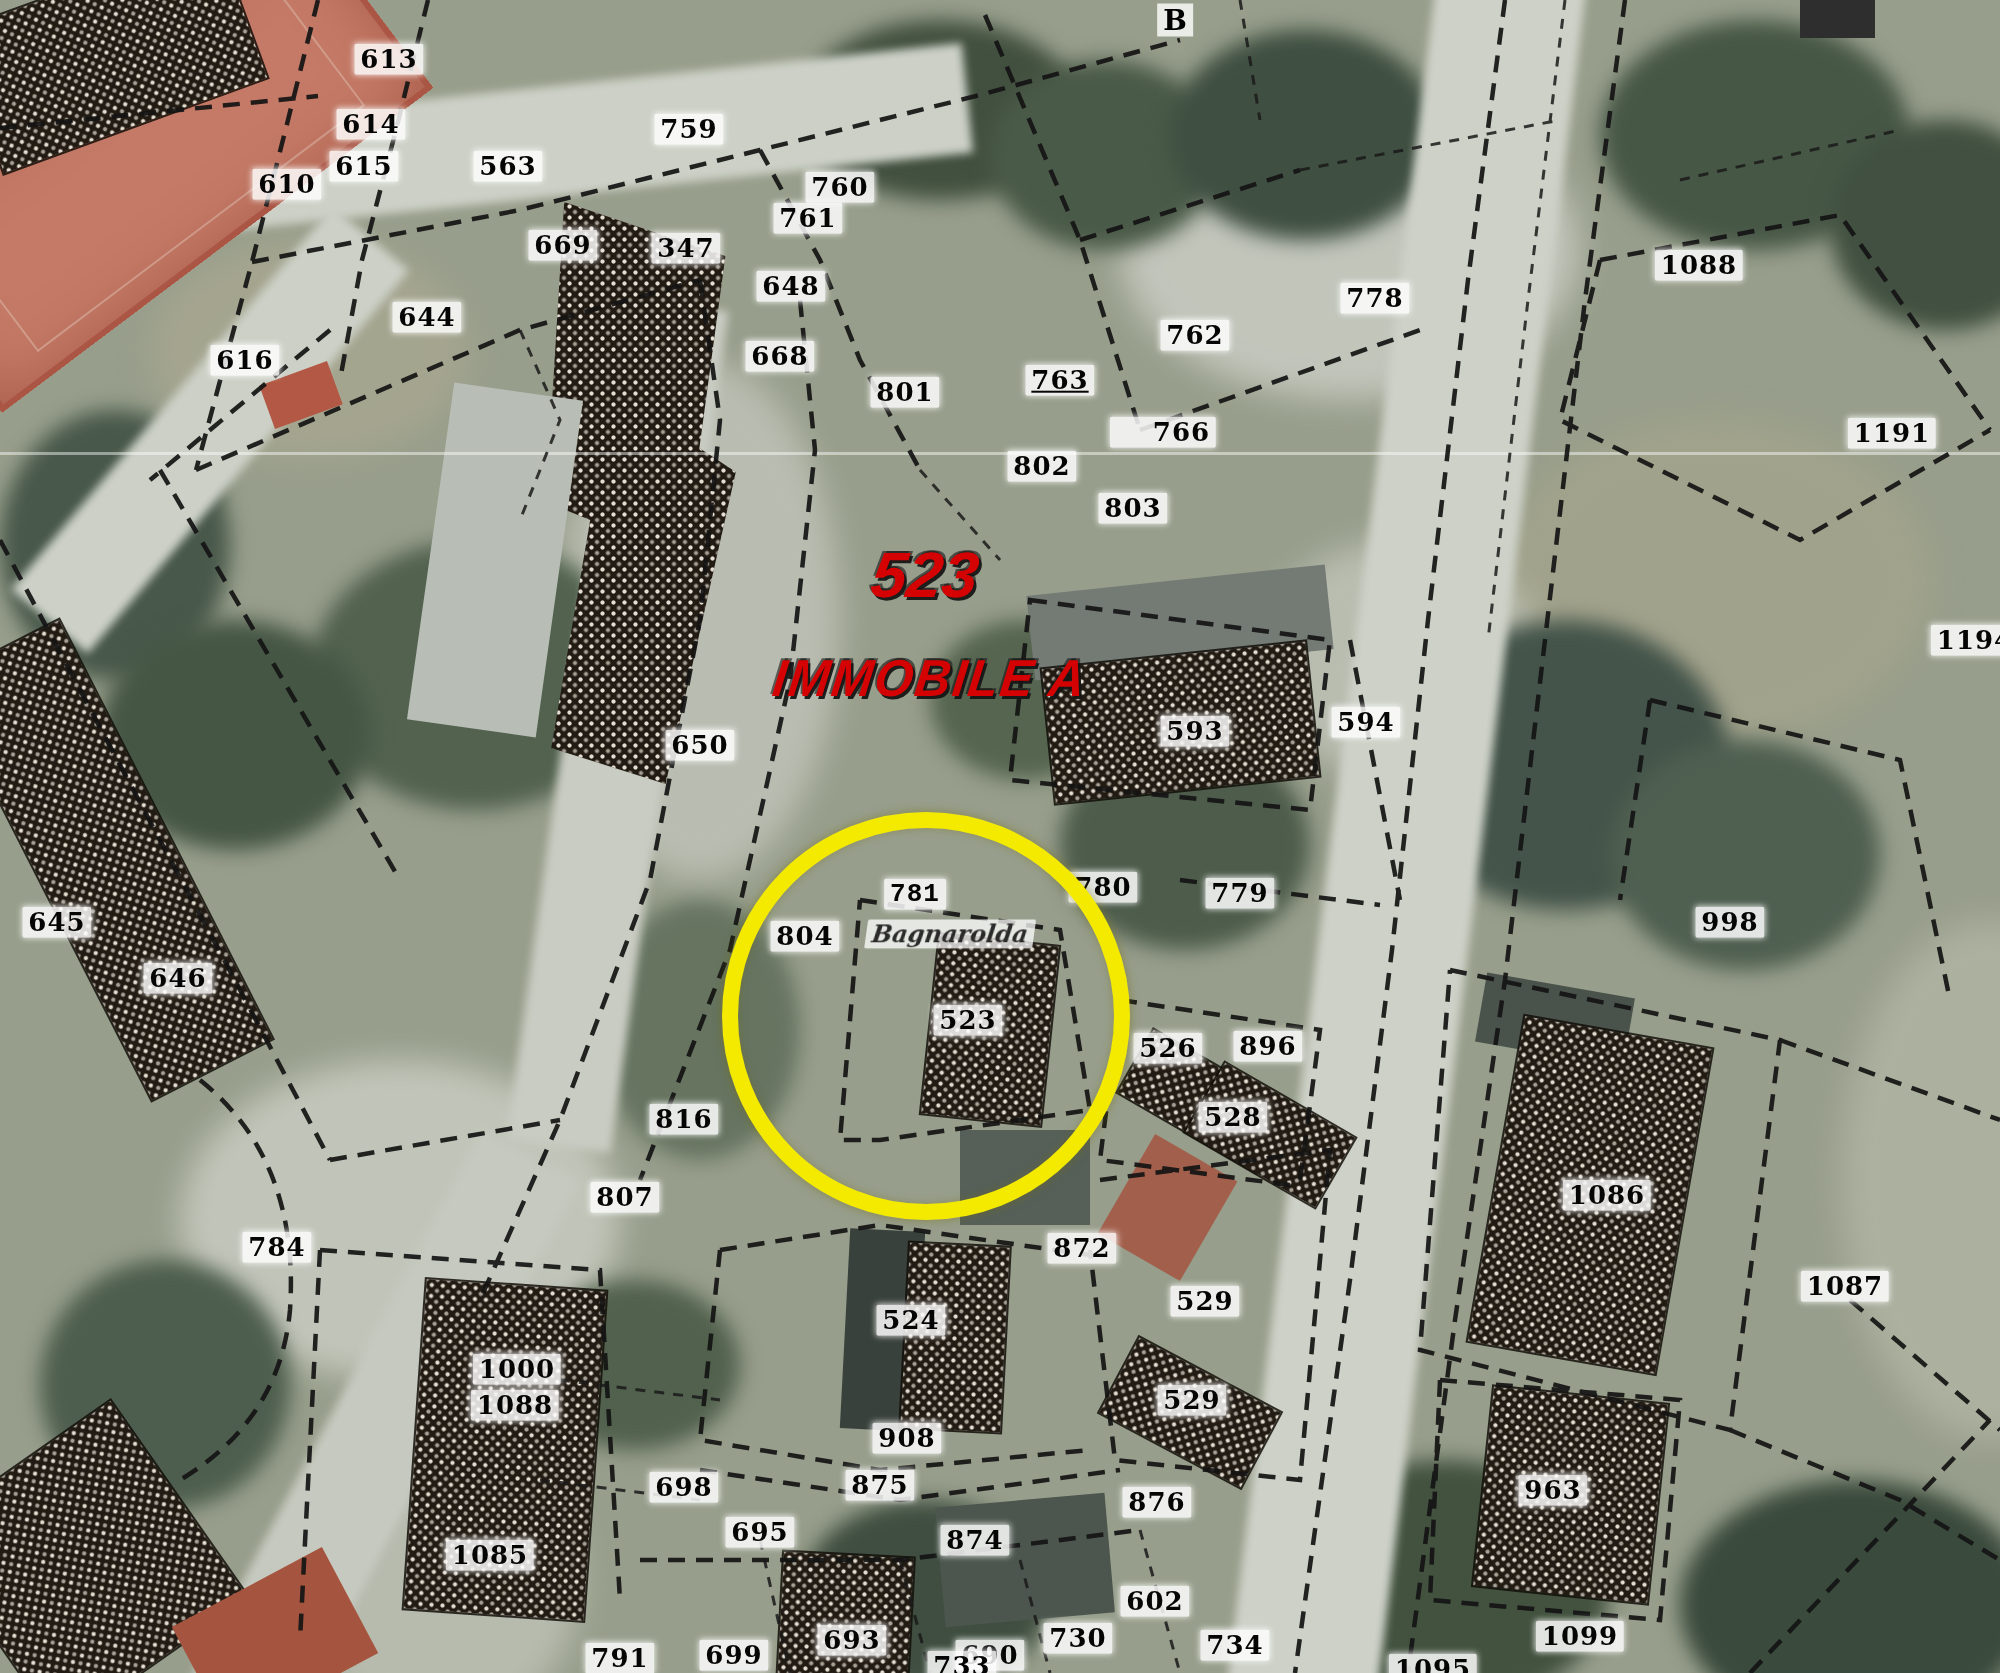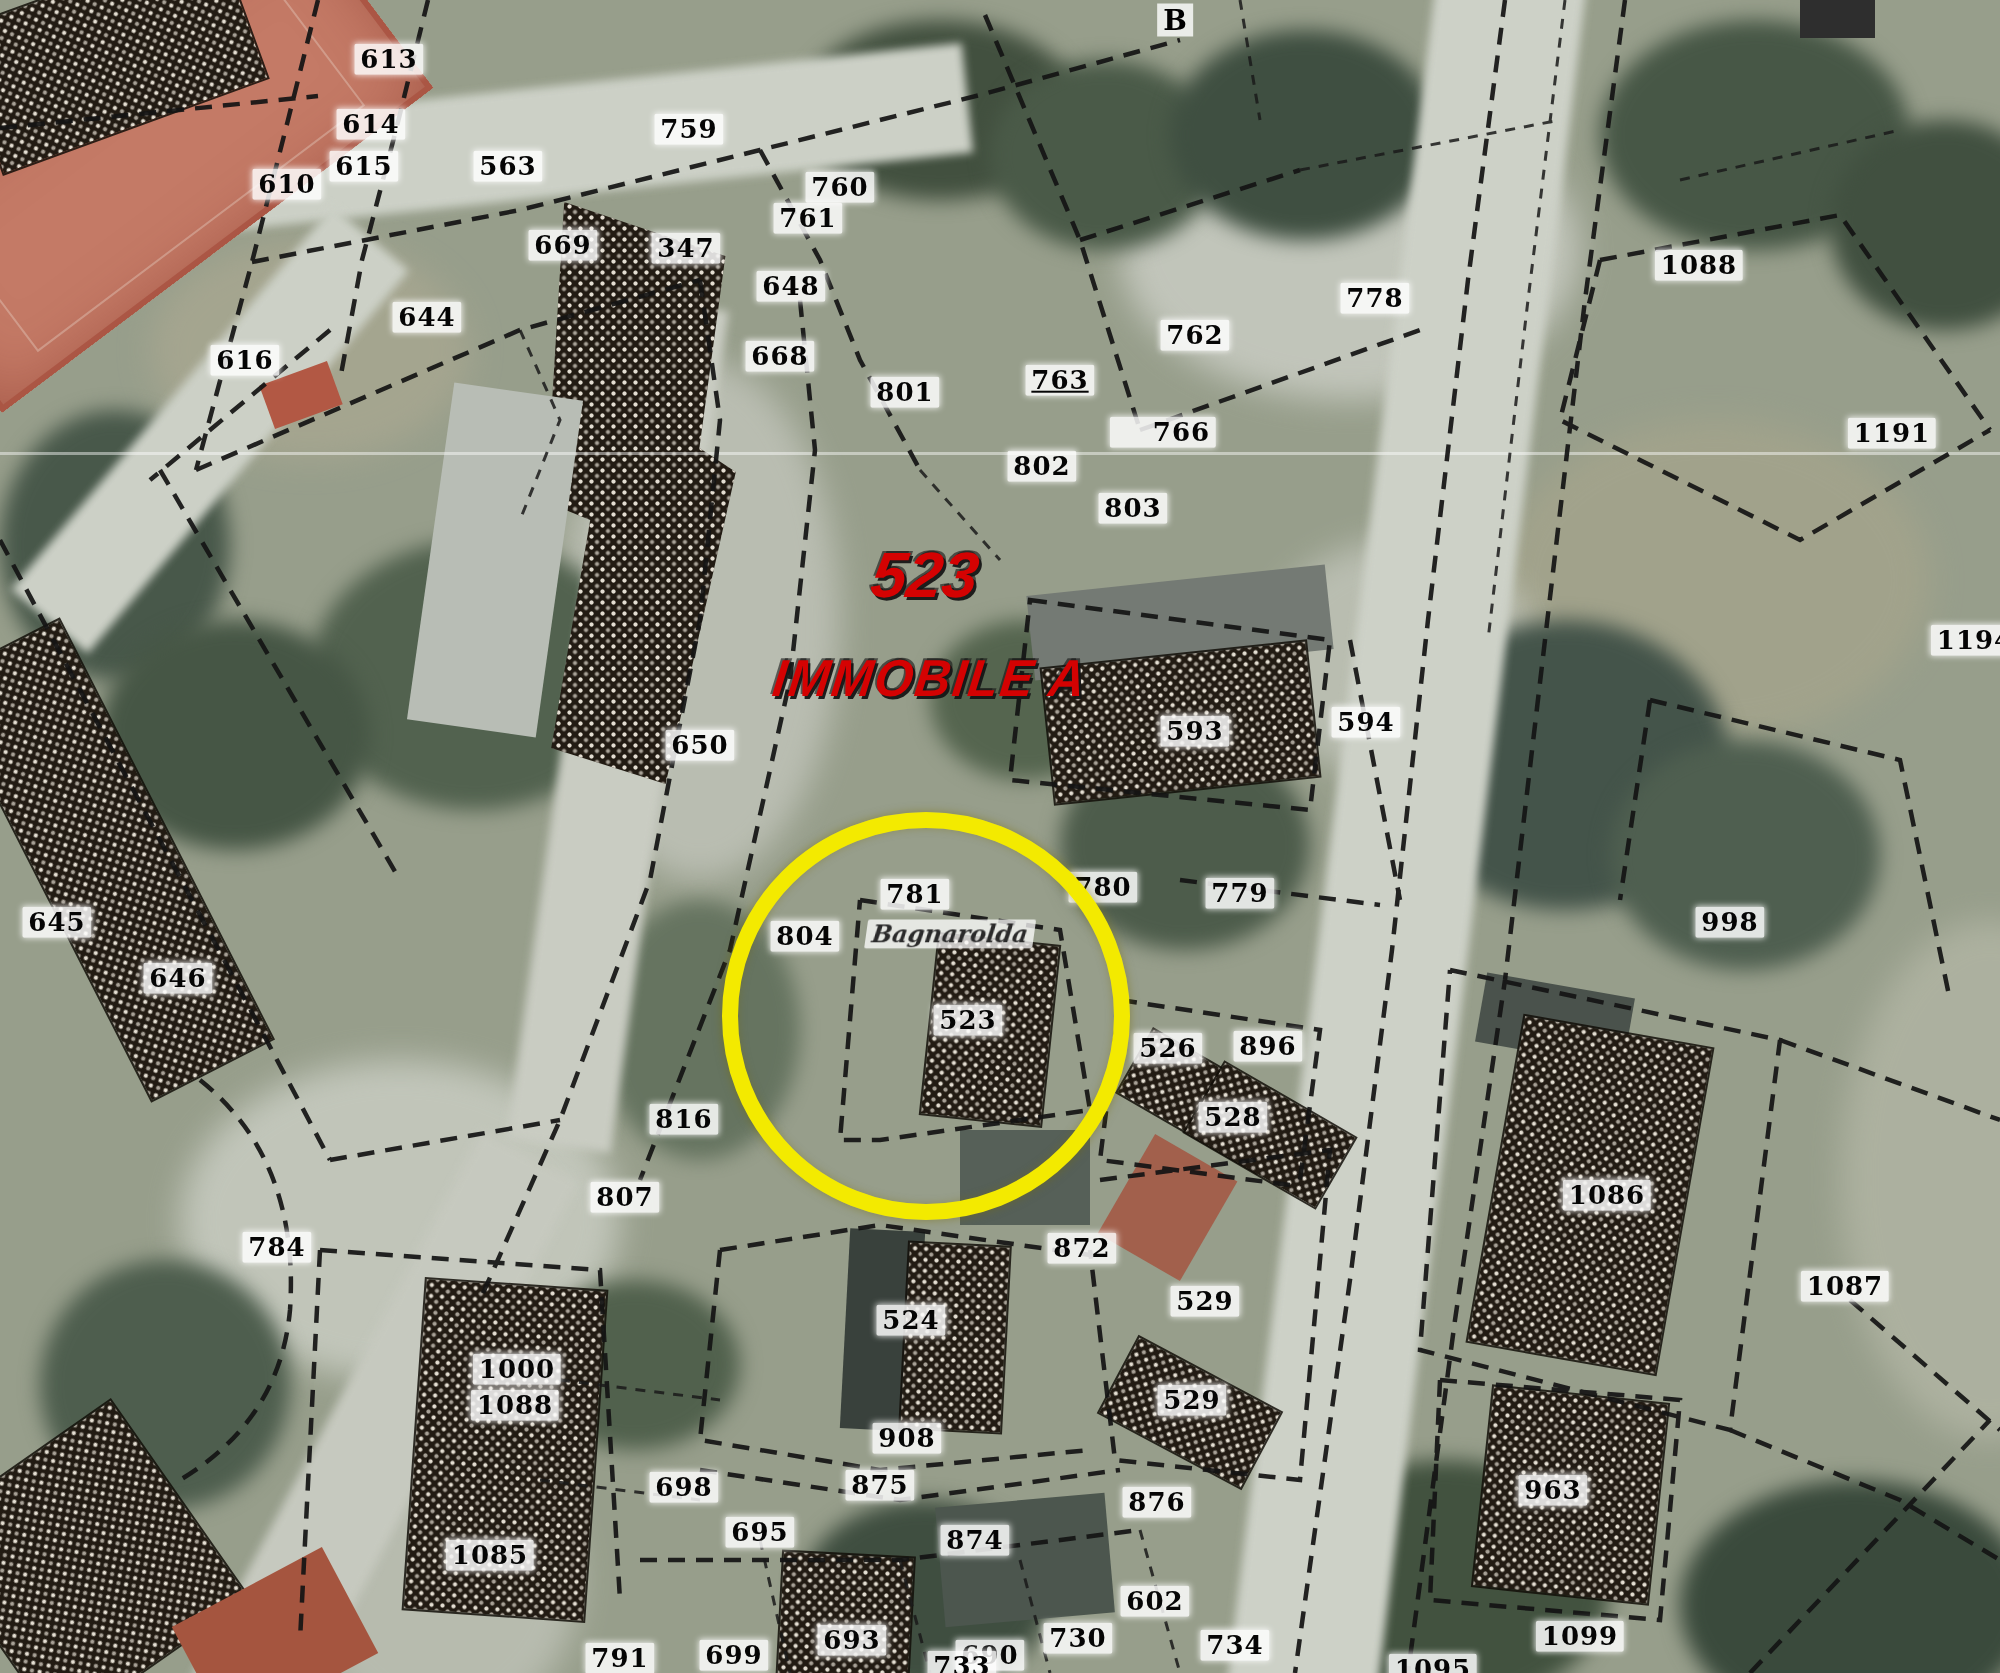--- a/index.html
+++ b/index.html
@@ -200,21 +200,21 @@
       <span class="plabel" style="left: 59.75%; top: 20.0239%;">762</span>
       <span class="plabel" style="left: 52.1%; top: 27.376%; margin-top: 8px;">802</span>
       <span class="plabel" style="left: 56.65%; top: 30.3646%;">803</span>
       <span class="plabel" style="left: 68.75%; top: 17.8123%;">778</span>
       <span class="plabel" style="left: 84.95%; top: 15.8398%;">1088</span>
       <span class="plabel" style="left: 94.6%; top: 25.8816%;">1191</span>
       <span class="plabel" style="left: 98.75%; top: 38.2546%;">1194</span>
       <span class="plabel" style="left: 35%; top: 44.5308%;">650</span>
       <span class="plabel" style="left: 59.75%; top: 43.694%;">593</span>
       <span class="plabel" style="left: 68.3%; top: 43.156%;">594</span>
-      <span class="plabel" style="left: 45.75%; top: 53.4369%;">781</span>
+      <span class="plabel" style="left: 45.75%; top: 53.4369%; font-family: Liberation Mono, monospace;">781</span>
       <span class="plabel" style="left: 55.15%; top: 53.0185%;">780</span>
       <span class="plabel" style="left: 62%; top: 53.3772%;">779</span>
       <span class="plabel" style="left: 40.25%; top: 55.9474%;">804</span>
       <span class="plabel" style="left: 48.4%; top: 60.9683%;">523</span>
       <span class="plabel" style="left: 86.5%; top: 55.1106%;">998</span>
       <span class="plabel" style="left: 2.85%; top: 55.1106%;">645</span>
       <span class="plabel" style="left: 8.9%; top: 58.4579%;">646</span>
       <span class="plabel" style="left: 13.85%; top: 74.5368%;">784</span>
       <span class="plabel" style="left: 34.2%; top: 66.8858%;">816</span>
       <span class="plabel" style="left: 31.25%; top: 71.5481%;">807</span>

